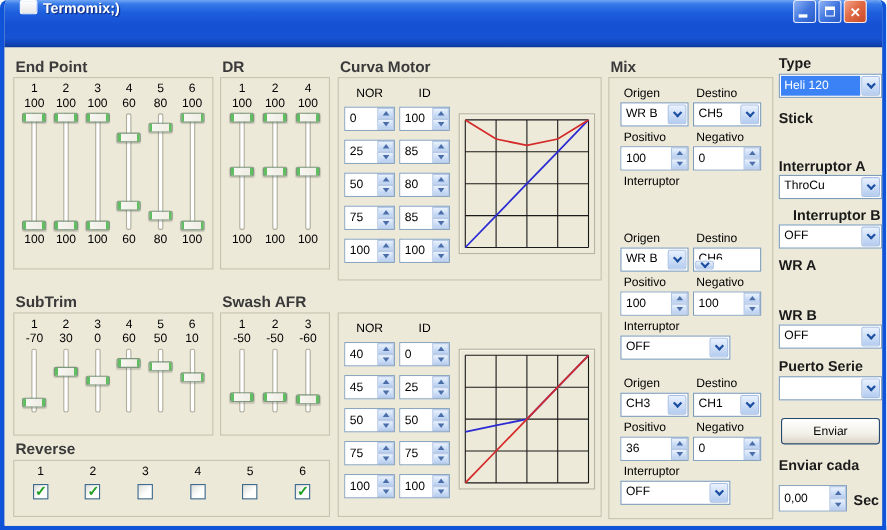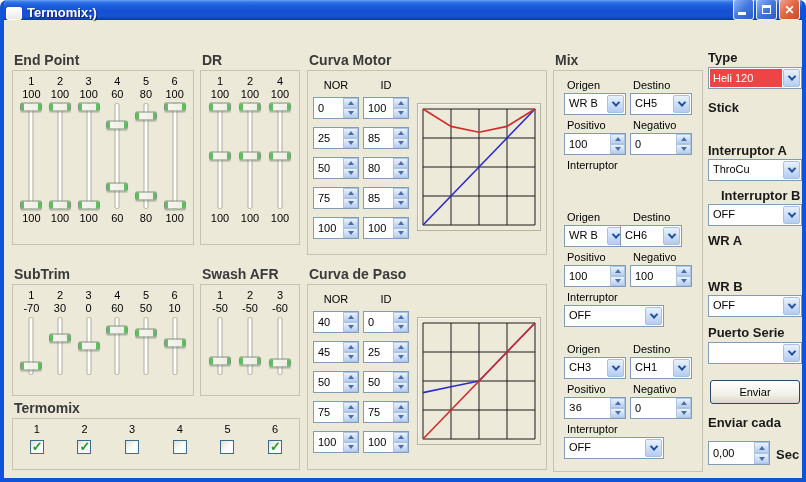--- a/index.html
+++ b/index.html
@@ -7,24 +7,24 @@
 
   .win {
     position:relative; width:806px; height:482px;
     background:#ECE9D8; overflow:hidden;
     border-left:4px solid #0F54D8; border-right:4px solid #0F54D8; border-bottom:4px solid #0F54D8;
     border-radius:7px 7px 0 0;
   }
 
   
   .titlebar {
-    position:absolute; left:-4px; right:-4px; top:0; height:20px;
+    position:absolute; left:-4px; right:-4px; top:0; height:43px;
     background:linear-gradient(180deg,#6FA5F4 0%,#3579E8 9%,#1E5FDE 26%,#1450D2 55%,#1853D6 80%,#0E3FAC 96%,#0A3598 100%);
     border-radius:7px 7px 0 0;
-    display:flex; align-items:flex-end; padding:0 6px;
+    display:flex; align-items:flex-start; padding:0 18px;
   }
   .app-icon { width:16px; height:13px; background:linear-gradient(180deg,#FFFFFF,#E8E8E8); border:1px solid #fff; border-radius:2px; margin-right:5px; }
   .title-text { color:#fff; font-weight:bold; font-size:13px; text-shadow:1px 1px 1px rgba(10,20,90,.8); flex:1; }
   .winbtns { display:flex; gap:2px; }
   .wbtn {
     width:21px; height:21px; border-radius:3px; border:1px solid rgba(255,255,255,.85);
     display:flex; align-items:center; justify-content:center; position:relative;
     background:linear-gradient(135deg,#8FB4F6 0%,#4377E0 50%,#2A5BC8 100%);
   }
   .wbtn.close { background:linear-gradient(135deg,#F3A38B 0%,#E06A44 45%,#C94A28 100%); }
@@ -73,21 +73,21 @@
 
   
   .combo { display:flex; height:22px; border:1px solid #7F9DB9; background:#fff; }
   .combo .txt { flex:1; padding:3px 0 0 4px; font-size:11px; white-space:nowrap; overflow:hidden; }
   .cbtn {
     width:17px; display:flex; align-items:center; justify-content:center;
     background:linear-gradient(180deg,#E9F1FD 0%,#CCDDF6 55%,#B4CCF0 100%);
     border:1px solid #A9C0E4; border-radius:2px; margin:1px;
   }
   .chev { width:6px; height:6px; border-right:2px solid #1C4FA1; border-bottom:2px solid #1C4FA1; transform:rotate(45deg) translate(-1px,-1px); }
-  .combo.selected .txt { background:#ef4444; color:#fff; margin:1px 0 1px 1px; padding-left:3px; }
+  .combo.selected .txt { background:#3b82f6; color:#fff; margin:1px 0 1px 1px; padding-left:3px; }
 
   
   .colhead { position:absolute; width:46px; text-align:center; font-size:11px; top:8px; }
   .spin-col { position:absolute; top:26px; display:flex; flex-direction:column; gap:8px; }
   .spin-row { display:flex; gap:4px; }
   .spin-row .spin { width:46px; }
   .graph {
     position:absolute; right:5px; top:32px; width:124px; height:128px;
     border:1px solid #B7B4A3; background:#EDEAD9; box-shadow:inset 1px 1px 0 #F8F6EC;
   }
@@ -412,21 +412,21 @@
   </div>
         <div class="mixbox-item" style="position:relative; width:138px; height:128px;">
     <div class="mix-label" style="left:8px; top:3px;">Origen</div>
     <div class="mix-label" style="left:74px; top:3px;">Destino</div>
     <div class="combo mix-ctl" style="left:5px; top:17px;">
       <div class="txt">WR B</div>
       <div class="cbtn">
               <div class="chev"></div>
             </div>
     </div>
-    <div class="combo mix-ctl" style="left:61px; top:17px;">
+    <div class="combo mix-ctl" style="left:71px; top:17px;flex-direction:column;">
       <div class="txt">CH6</div>
       <div class="cbtn">
               <div class="chev"></div>
             </div>
     </div>
     <div class="mix-label" style="left:8px; top:43px;">Positivo</div>
     <div class="mix-label" style="left:74px; top:43px;">Negativo</div>
     <div class="spin mix-ctl" style="left:5px; top:57px;">
       <div class="num">100</div>
       <div class="btns">
@@ -467,21 +467,21 @@
             </div>
     </div>
     <div class="combo mix-ctl" style="left:71px; top:17px;">
       <div class="txt">CH1</div>
       <div class="cbtn">
               <div class="chev"></div>
             </div>
     </div>
     <div class="mix-label" style="left:8px; top:43px;">Positivo</div>
     <div class="mix-label" style="left:74px; top:43px;">Negativo</div>
-    <div class="spin mix-ctl" style="left:5px; top:57px;font-family:Liberation Mono, monospace;">
+    <div class="spin mix-ctl" style="left:5px; top:57px;">
       <div class="num">36</div>
       <div class="btns">
         <div class="sbtn">
                 <div class="tri-up"></div>
               </div>
         <div class="sbtn">
                 <div class="tri-dn"></div>
               </div>
       </div>
     </div>
@@ -575,21 +575,20 @@
         <div class="scol">
     <div class="s-ch">3</div>
     <div class="s-val">-60</div>
     <div class="track track-short">
       <div class="thumb" style="top: 79%;"></div>
     </div>
   </div>
       </div>
   </div>
 
-  <div class="sec-title" style="left:305px; top:266px;">Curva de Paso</div>
   <div class="gbox" style="left:303px; top:284px; width:240px; height:186px;">
     <div class="colhead" style="left:5px;">NOR</div>
     <div class="colhead" style="left:55px;">ID</div>
     <div class="spin-col" style="left:5px;">
         <div class="spin-row">
     <div class="spin">
       <div class="num">40</div>
       <div class="btns">
         <div class="sbtn">
                 <div class="tri-up"></div>
@@ -710,21 +709,21 @@
       </div>
     <div class="graph">
       <svg viewBox="0 0 100 100" preserveAspectRatio="none">
         <path d="M0,0 H100 M0,25 H100 M0,50 H100 M0,75 H100 M0,100 H100 M0,0 V100 M25,0 V100 M50,0 V100 M75,0 V100 M100,0 V100" stroke="#1A1A1A" fill="none" vector-effect="non-scaling-stroke"></path>
         <polyline fill="none" stroke-width="1.6" vector-effect="non-scaling-stroke" points="0,60 25,55 50,50 75,25 100,0" stroke="#2B2BD4"></polyline>
         <polyline fill="none" stroke-width="1.6" vector-effect="non-scaling-stroke" points="0,100 25,75 50,50 75,25 100,0" stroke="#D42A2A"></polyline>
       </svg>
     </div>
   </div>
 
-  <div class="sec-title" style="left:10px; top:400px;">Termomix</div>
+  <div class="sec-title" style="left:10px; top:400px;">Reverse</div>
   <div class="gbox" style="left:8px; top:418px; width:288px; height:52px;">
     <div class="cbrow">
         <div class="cbcol">
     <div class="s-ch">1</div>
     <div class="checkbox checked"></div>
   </div>
         <div class="cbcol">
     <div class="s-ch">2</div>
     <div class="checkbox checked"></div>
   </div>

